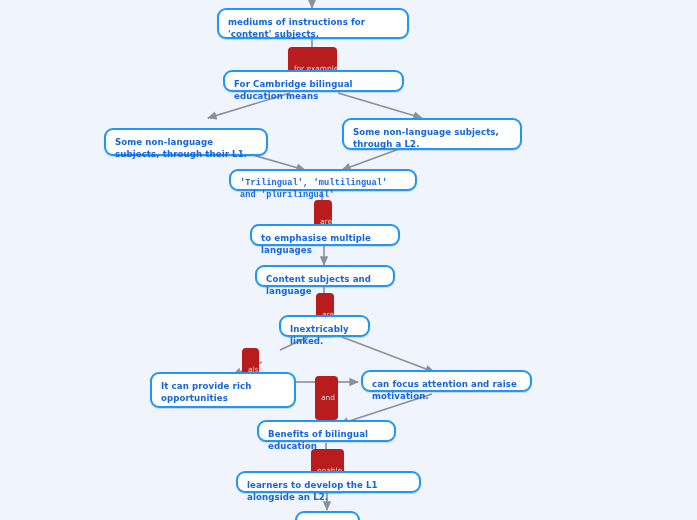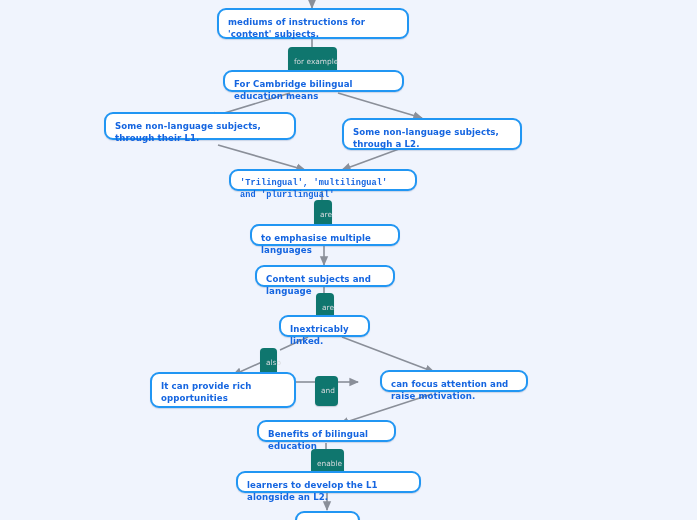--- a/index.html
+++ b/index.html
@@ -24,27 +24,27 @@
     line-height:12px;
     letter-spacing:0.1px;
     padding:6px 9px;
     box-shadow:0 1px 1px rgba(90,120,170,.25);
   }
   .node.tall{padding-top:6px;}
 
   .pill{
     position:absolute;
     box-sizing:border-box;
-    background:#0f766e;
+    background:#b91c1c;
     color:#d7dade;
     border-radius:4px;
     font-size:7.4px;
     line-height:10px;
     font-weight:normal;
-    padding:10px 6px;
+    padding:17px 6px;
     text-align:center;
     white-space:nowrap;
     box-shadow:0 1px 1px rgba(70,80,100,.25);
   }
 </style>
 </head>
 <body>
 
 <div id="canvas">
 
@@ -91,43 +91,43 @@
       <path d="M327,492 L327,510" marker-end="url(#ah)"></path>
     </g>
   </svg>
 
   <div class="node tall" style="left:217px;top:8px;width:192px;height:31px;">mediums of instructions for 'content' subjects.</div>
 
   <div class="pill" style="left:288px;top:47px;width:49px;">for example</div>
 
   <div class="node" style="left:223px;top:70px;width:181px;height:22px;border-radius:9px;">For Cambridge bilingual education means</div>
 
-  <div class="node tall" style="left:104px;top:112px;width:192px;height:28px;">Some non-language subjects, through their L1.</div>
+  <div class="node tall" style="left:104px;top:128px;width:164px;height:28px;">Some non-language subjects, through their L1.</div>
 
   <div class="node" style="left:342px;top:118px;width:180px;height:32px;">Some non-language subjects, through a L2.</div>
 
   <div class="node" style="left:229px;top:169px;width:188px;height:22px;font-family:Liberation Mono, monospace;">'Trilingual', 'multilingual' and 'plurilingual'</div>
 
   <div class="pill" style="left:314px;top:200px;width:18px;">are</div>
 
   <div class="node" style="left:250px;top:224px;width:150px;height:22px;">to emphasise multiple languages</div>
 
   <div class="node" style="left:255px;top:265px;width:140px;height:22px;">Content subjects and language</div>
 
   <div class="pill" style="left:316px;top:293px;width:18px;">are</div>
 
   <div class="node" style="left:279px;top:315px;width:91px;height:22px;">Inextricably linked.</div>
 
-  <div class="pill" style="left:260px;top:348px;width:17px;">also</div>
+  <div class="pill" style="left:242px;top:348px;width:17px;">also</div>
 
   <div class="node" style="left:150px;top:372px;width:146px;height:36px;">It can provide rich opportunities</div>
 
   <div class="pill" style="left:315px;top:376px;width:23px;">and</div>
 
-  <div class="node" style="left:380px;top:370px;width:148px;height:22px;">can focus attention and raise motivation.</div>
+  <div class="node" style="left:361px;top:370px;width:171px;height:22px;">can focus attention and raise motivation.</div>
 
   <div class="node" style="left:257px;top:420px;width:139px;height:22px;">Benefits of bilingual education</div>
 
   <div class="pill" style="left:311px;top:449px;width:33px;">enable</div>
 
   <div class="node" style="left:236px;top:471px;width:185px;height:22px;">learners to develop the L1 alongside an L2.</div>
 
   <div class="node" style="left:295px;top:511px;width:65px;height:22px;"></div>
 
 </div>

